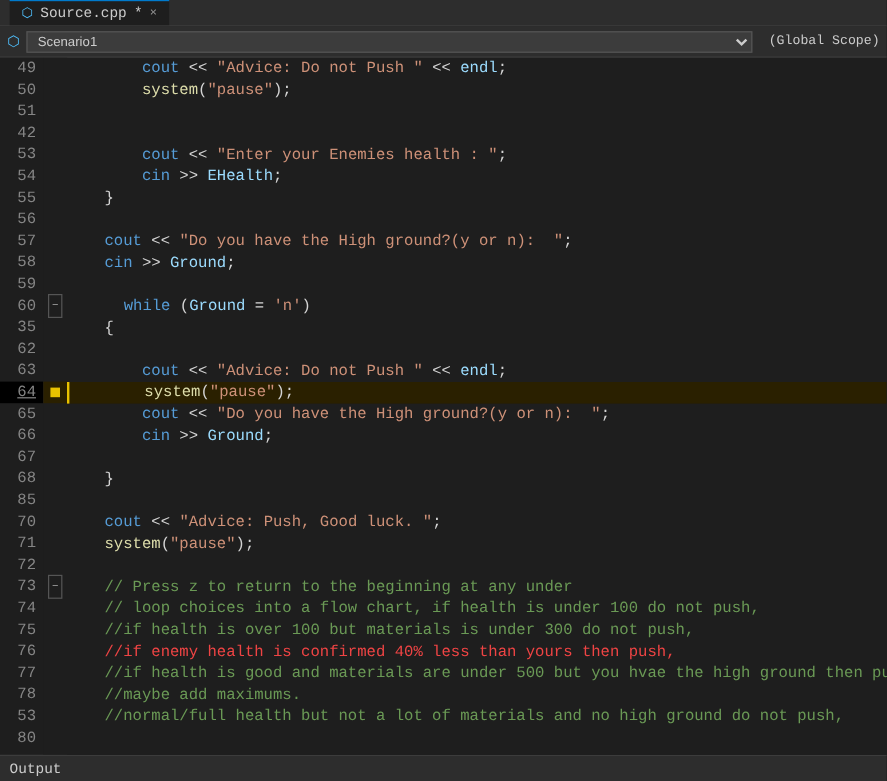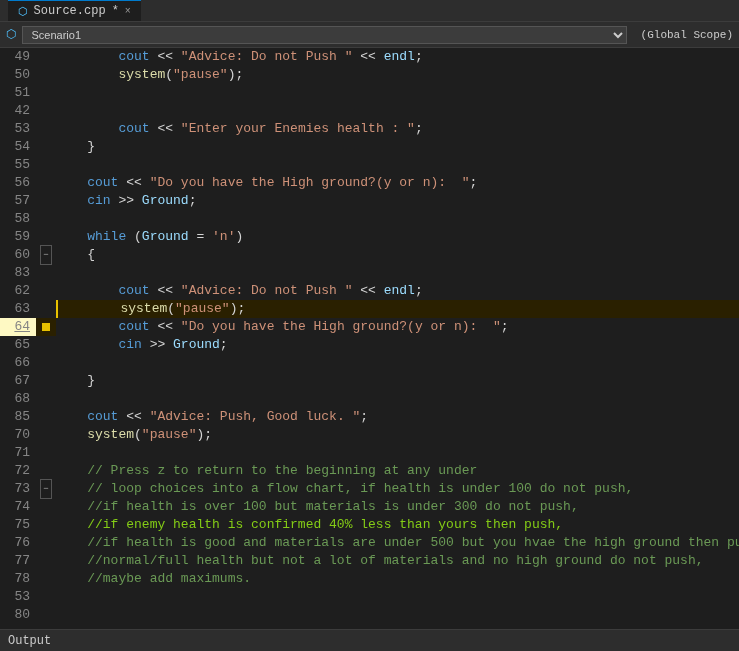--- a/index.html
+++ b/index.html
@@ -174,24 +174,24 @@
         <div class="line-num">51</div>
         <div class="line-num">42</div>
         <div class="line-num">53</div>
         <div class="line-num">54</div>
         <div class="line-num">55</div>
         <div class="line-num">56</div>
         <div class="line-num">57</div>
         <div class="line-num">58</div>
         <div class="line-num">59</div>
         <div class="line-num">60</div>
-        <div class="line-num">83</div>
+        <div class="line-num">35</div>
         <div class="line-num">62</div>
         <div class="line-num">63</div>
-        <div class="line-num" style="background: #fef9c3; color: rgb(133, 133, 133); text-decoration: underline;">64</div>
+        <div class="line-num" style="background: #000000; color: rgb(133, 133, 133); text-decoration: underline;">64</div>
         <div class="line-num">65</div>
         <div class="line-num">66</div>
         <div class="line-num">67</div>
         <div class="line-num">68</div>
         <div class="line-num">85</div>
         <div class="line-num">70</div>
         <div class="line-num">71</div>
         <div class="line-num">72</div>
         <div class="line-num">73</div>
         <div class="line-num">74</div>
@@ -243,45 +243,46 @@
         <div class="gutter-line"></div>
         <div class="gutter-line"></div>
       </div>
 
     <div class="code-panel" id="code-panel">
         <div class="code-line"><span style="color: rgb(212, 212, 212);">        </span><span style="color: rgb(86, 156, 214);">cout</span><span style="color: rgb(212, 212, 212);"> &lt;&lt; </span><span style="color: rgb(206, 145, 120);">"Advice: Do not Push "</span><span style="color: rgb(212, 212, 212);"> &lt;&lt; </span><span style="color: rgb(156, 220, 254);">endl</span><span style="color: rgb(212, 212, 212);">;</span></div>
         <div class="code-line"><span style="color: rgb(212, 212, 212);">        </span><span style="color: rgb(220, 220, 170);">system</span><span style="color: rgb(212, 212, 212);">(</span><span style="color: rgb(206, 145, 120);">"pause"</span><span style="color: rgb(212, 212, 212);">);</span></div>
         <div class="code-line"> </div>
         <div class="code-line"> </div>
         <div class="code-line"><span style="color: rgb(212, 212, 212);">        </span><span style="color: rgb(86, 156, 214);">cout</span><span style="color: rgb(212, 212, 212);"> &lt;&lt; </span><span style="color: rgb(206, 145, 120);">"Enter your Enemies health : "</span><span style="color: rgb(212, 212, 212);">;</span></div>
+        <div class="code-line"><span style="color: rgb(212, 212, 212);">        </span><span style="color: rgb(86, 156, 214);">cin</span><span style="color: rgb(212, 212, 212);"> &gt;&gt; </span><span style="color: rgb(156, 220, 254);">EHealth</span><span style="color: rgb(212, 212, 212);">;</span></div>
         <div class="code-line"><span style="color: rgb(212, 212, 212);">    </span><span style="color: rgb(212, 212, 212);">}</span></div>
         <div class="code-line"> </div>
         <div class="code-line"><span style="color: rgb(212, 212, 212);">    </span><span style="color: rgb(86, 156, 214);">cout</span><span style="color: rgb(212, 212, 212);"> &lt;&lt; </span><span style="color: rgb(206, 145, 120);">"Do you have the High ground?(y or n):  "</span><span style="color: rgb(212, 212, 212);">;</span></div>
         <div class="code-line"><span style="color: rgb(212, 212, 212);">    </span><span style="color: rgb(86, 156, 214);">cin</span><span style="color: rgb(212, 212, 212);"> &gt;&gt; </span><span style="color: rgb(156, 220, 254);">Ground</span><span style="color: rgb(212, 212, 212);">;</span></div>
         <div class="code-line"> </div>
-        <div class="code-line"><span style="color: rgb(212, 212, 212);">    </span><span style="color: rgb(86, 156, 214);">while</span><span style="color: rgb(212, 212, 212);"> (</span><span style="color: rgb(156, 220, 254);">Ground</span><span style="color: rgb(212, 212, 212);"> = </span><span style="color: rgb(206, 145, 120);">'n'</span><span style="color: rgb(212, 212, 212);">)</span></div>
+        <div class="code-line"><span style="color: rgb(212, 212, 212);">    </span><span style="color: rgb(86, 156, 214); margin-left: 16px;">while</span><span style="color: rgb(212, 212, 212);"> (</span><span style="color: rgb(156, 220, 254);">Ground</span><span style="color: rgb(212, 212, 212);"> = </span><span style="color: rgb(206, 145, 120);">'n'</span><span style="color: rgb(212, 212, 212);">)</span></div>
         <div class="code-line"><span style="color: rgb(212, 212, 212);">    </span><span style="color: rgb(212, 212, 212);">{</span></div>
         <div class="code-line"> </div>
         <div class="code-line"><span style="color: rgb(212, 212, 212);">        </span><span style="color: rgb(86, 156, 214);">cout</span><span style="color: rgb(212, 212, 212);"> &lt;&lt; </span><span style="color: rgb(206, 145, 120);">"Advice: Do not Push "</span><span style="color: rgb(212, 212, 212);"> &lt;&lt; </span><span style="color: rgb(156, 220, 254);">endl</span><span style="color: rgb(212, 212, 212);">;</span></div>
         <div class="code-line" style="background: rgb(42, 32, 0); border-left: 2px solid rgb(232, 194, 0);"><span style="color: rgb(212, 212, 212);">        </span><span style="color: rgb(220, 220, 170);">system</span><span style="color: rgb(212, 212, 212);">(</span><span style="color: rgb(206, 145, 120);">"pause"</span><span style="color: rgb(212, 212, 212);">);</span></div>
         <div class="code-line"><span style="color: rgb(212, 212, 212);">        </span><span style="color: rgb(86, 156, 214);">cout</span><span style="color: rgb(212, 212, 212);"> &lt;&lt; </span><span style="color: rgb(206, 145, 120);">"Do you have the High ground?(y or n):  "</span><span style="color: rgb(212, 212, 212);">;</span></div>
         <div class="code-line"><span style="color: rgb(212, 212, 212);">        </span><span style="color: rgb(86, 156, 214);">cin</span><span style="color: rgb(212, 212, 212);"> &gt;&gt; </span><span style="color: rgb(156, 220, 254);">Ground</span><span style="color: rgb(212, 212, 212);">;</span></div>
         <div class="code-line"> </div>
         <div class="code-line"><span style="color: rgb(212, 212, 212);">    </span><span style="color: rgb(212, 212, 212);">}</span></div>
         <div class="code-line"> </div>
         <div class="code-line"><span style="color: rgb(212, 212, 212);">    </span><span style="color: rgb(86, 156, 214);">cout</span><span style="color: rgb(212, 212, 212);"> &lt;&lt; </span><span style="color: rgb(206, 145, 120);">"Advice: Push, Good luck. "</span><span style="color: rgb(212, 212, 212);">;</span></div>
         <div class="code-line"><span style="color: rgb(212, 212, 212);">    </span><span style="color: rgb(220, 220, 170);">system</span><span style="color: rgb(212, 212, 212);">(</span><span style="color: rgb(206, 145, 120);">"pause"</span><span style="color: rgb(212, 212, 212);">);</span></div>
         <div class="code-line"> </div>
         <div class="code-line"><span style="color: rgb(212, 212, 212);">    </span><span style="color: rgb(106, 153, 85);">// Press z to return to the beginning at any under</span></div>
         <div class="code-line"><span style="color: rgb(212, 212, 212);">    </span><span style="color: rgb(106, 153, 85);">// loop choices into a flow chart, if health is under 100 do not push,</span></div>
         <div class="code-line"><span style="color: rgb(212, 212, 212);">    </span><span style="color: rgb(106, 153, 85);">//if health is over 100 but materials is under 300 do not push,</span></div>
-        <div class="code-line"><span style="color: rgb(212, 212, 212);">    </span><span style="color: #84cc16;">//if enemy health is confirmed 40% less than yours then push,</span></div>
+        <div class="code-line"><span style="color: rgb(212, 212, 212);">    </span><span style="color: #ef4444;">//if enemy health is confirmed 40% less than yours then push,</span></div>
         <div class="code-line"><span style="color: rgb(212, 212, 212);">    </span><span style="color: rgb(106, 153, 85);">//if health is good and materials are under 500 but you hvae the high ground then push,</span></div>
+        <div class="code-line"><span style="color: rgb(212, 212, 212);">    </span><span style="color: rgb(106, 153, 85);">//maybe add maximums.</span></div>
         <div class="code-line"><span style="color: rgb(212, 212, 212);">    </span><span style="color: rgb(106, 153, 85);">//normal/full health but not a lot of materials and no high ground do not push,</span></div>
-        <div class="code-line"><span style="color: rgb(212, 212, 212);">    </span><span style="color: rgb(106, 153, 85);">//maybe add maximums.</span></div>
         <div class="code-line"> </div>
       </div>
   </div>
 
 
   <div class="bottom-panel-title">
     <span>Output</span>
   </div>
 </div>
 

